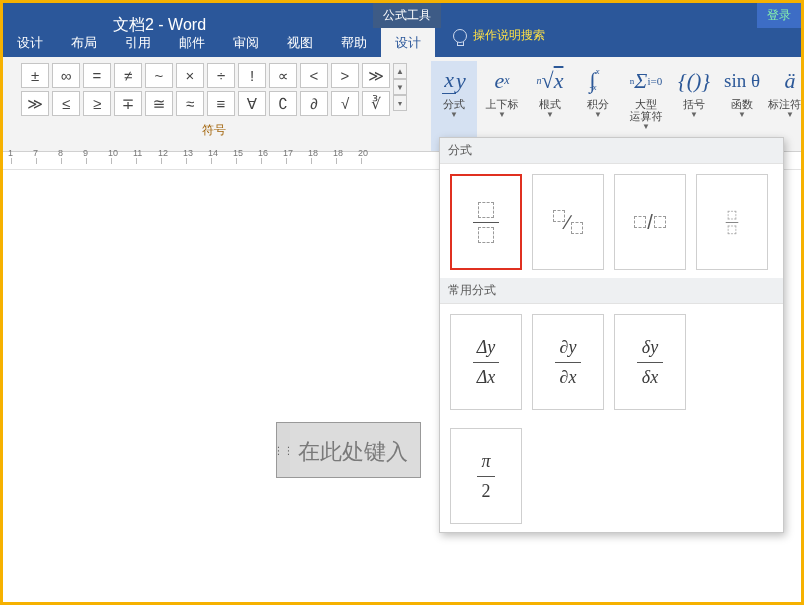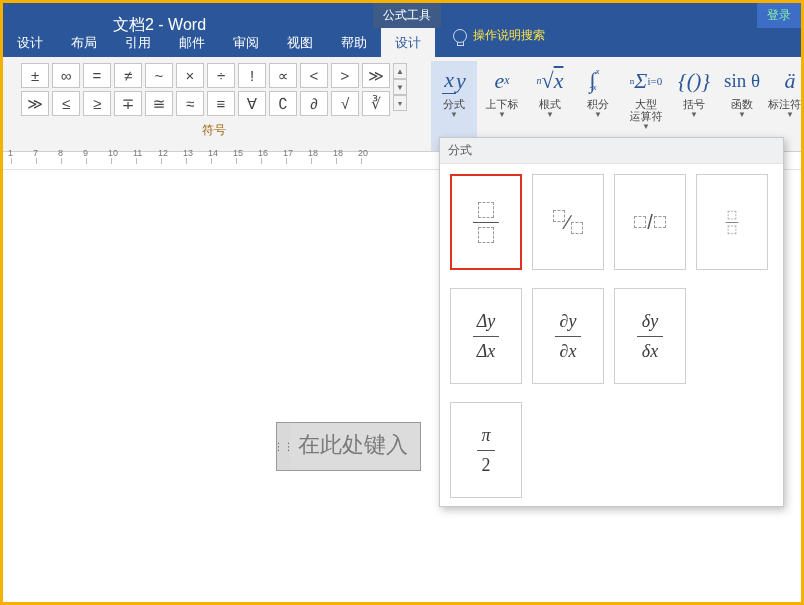--- a/index.html
+++ b/index.html
@@ -137,21 +137,21 @@
     border: 1px solid #999;
     display:flex;
   }
   .eq-grip {
     width: 13px; background: #d9d9d9;
     display:flex; align-items:center; justify-content:center;
     font-size:10px; color:#666;
   }
   .eq-body {
     background: #dcdcdc; color:#7a7a7a; font-size: 22px;
-    padding: 7px 12px 10px 8px;
+    padding: 14px 12px 10px 8px;
   }
   
   .dropdown {
     position: absolute;
     left: 436px; top: 134px;
     width: 345px;
     background: #fff;
     border: 1px solid #c9c9c9;
     box-shadow: 2px 3px 8px rgba(0,0,0,.25);
     z-index: 10;
@@ -376,20 +376,21 @@
       </div>
     </div>
     <div class="tpl">
       <div class="frac-stack" style="transform:scale(.7);">
         <div class="ph-box sm"></div>
         <div class="frac-line" style="width:18px;"></div>
         <div class="ph-box sm"></div>
       </div>
     </div>
   </div>
+  <div class="dd-head">常用分式</div>
   <div class="dd-row">
     <div class="tpl">
       <div class="frac-stack">
         <span class="mathserif">Δy</span>
         <div class="frac-line"></div>
         <span class="mathserif">Δx</span>
       </div>
     </div>
     <div class="tpl">
       <div class="frac-stack">

